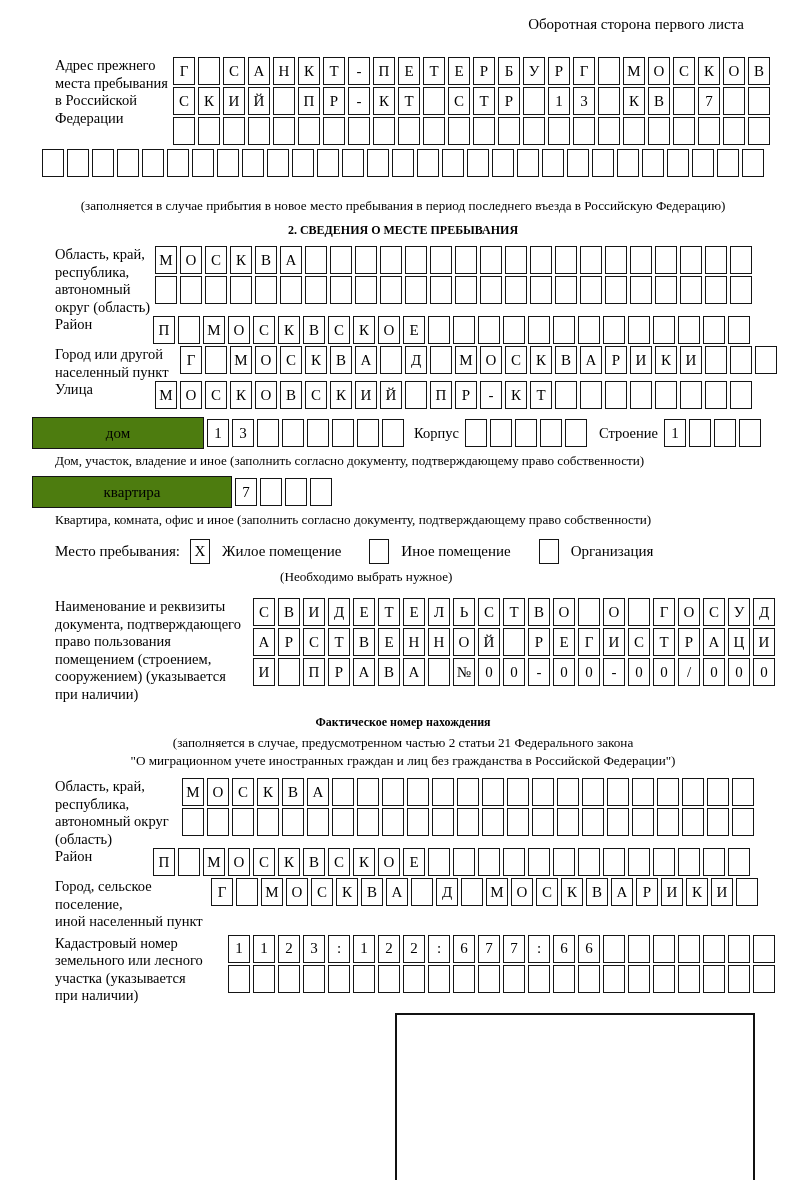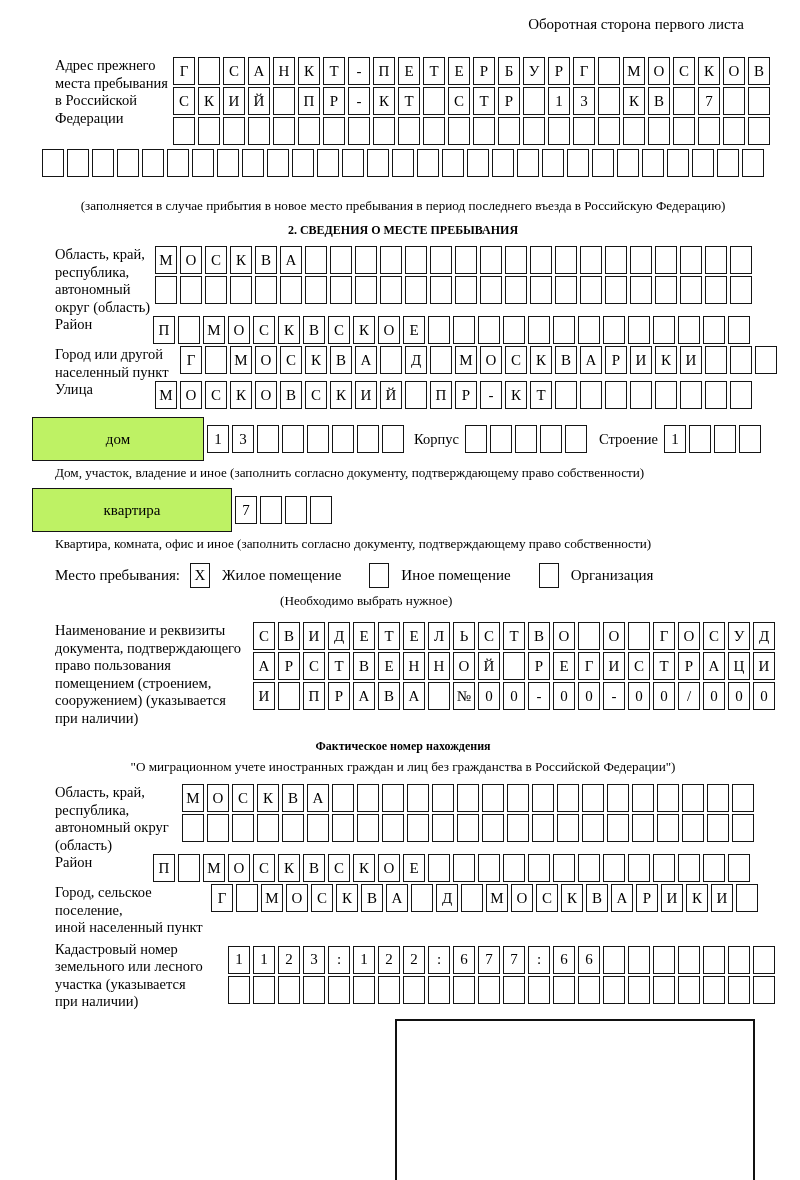--- a/index.html
+++ b/index.html
@@ -37,23 +37,23 @@
   #prev-overflow { margin-left:0; margin-top:2px; }
   #prev-note { margin-top:20px; }
   #s2-title { margin-top:8px; }
 
   .fblock { margin-left:13px; margin-top:8px; }
   .rline  { margin-left:13px; }
 
   #house-row, #apt-row { display:flex; align-items:center; margin-left:-10px; margin-top:6px; }
   #house-row .cellrow, #apt-row .cellrow { margin-bottom:0; }
   .widebox {
-    flex:none; height:44px; border:1.6px solid #151515;
+    flex:none; height:32px; border:1.6px solid #151515;
     display:flex; align-items:center; justify-content:center;
-    font-size:15px; background:#bef264;
+    font-size:15px; background:#4d7c0f;
   }
   #house-box { width:172px; margin-right:3px; }
   #apt-box { width:200px; margin-right:3px; }
   #korpus-lbl { margin:0 6px 0 10px; }
   #stroenie-lbl { margin:0 6px 0 12px; }
   .under-note { margin-left:13px; margin-top:3px; }
 
   #stay-row { display:flex; align-items:center; margin-left:13px; margin-top:10px; font-size:15px; }
   #stay-row .staylbl { margin-right:10px; }
   .chk {
@@ -490,20 +490,21 @@
           <div class="cell">/</div>
           <div class="cell">0</div>
           <div class="cell">0</div>
           <div class="cell">0</div>
         </div>
     </div>
   </div>
 
   <div class="sect-title" id="fact-title">Фактическое номер нахождения</div>
   <div id="fact-notes">
+    <div class="note center">(заполняется в случае, предусмотренном частью 2 статьи 21 Федерального закона</div>
     <div class="note center">"О миграционном учете иностранных граждан и лиц без гражданства в Российской Федерации")</div>
   </div>
 
   <div class="frow fblock">
     <div class="lbl w127">
         <div>Область, край,</div>
         <div>республика,</div>
         <div>автономный округ</div>
         <div>(область)</div>
       </div>
@@ -615,21 +616,21 @@
         <div class="cell">В</div>
         <div class="cell">А</div>
         <div class="cell">Р</div>
         <div class="cell">И</div>
         <div class="cell">К</div>
         <div class="cell">И</div>
         <div class="cell"></div>
       </div>
   </div>
 
-  <div class="frow rline" style="margin-top:4px;align-items:center;">
+  <div class="frow rline" style="margin-top:4px;">
     <div class="lbl w173">
         <div>Кадастровый номер</div>
         <div>земельного или лесного</div>
         <div>участка (указывается</div>
         <div>при наличии)</div>
       </div>
     <div class="cellcol">
       <div class="cellrow">
           <div class="cell">1</div>
           <div class="cell">1</div>

